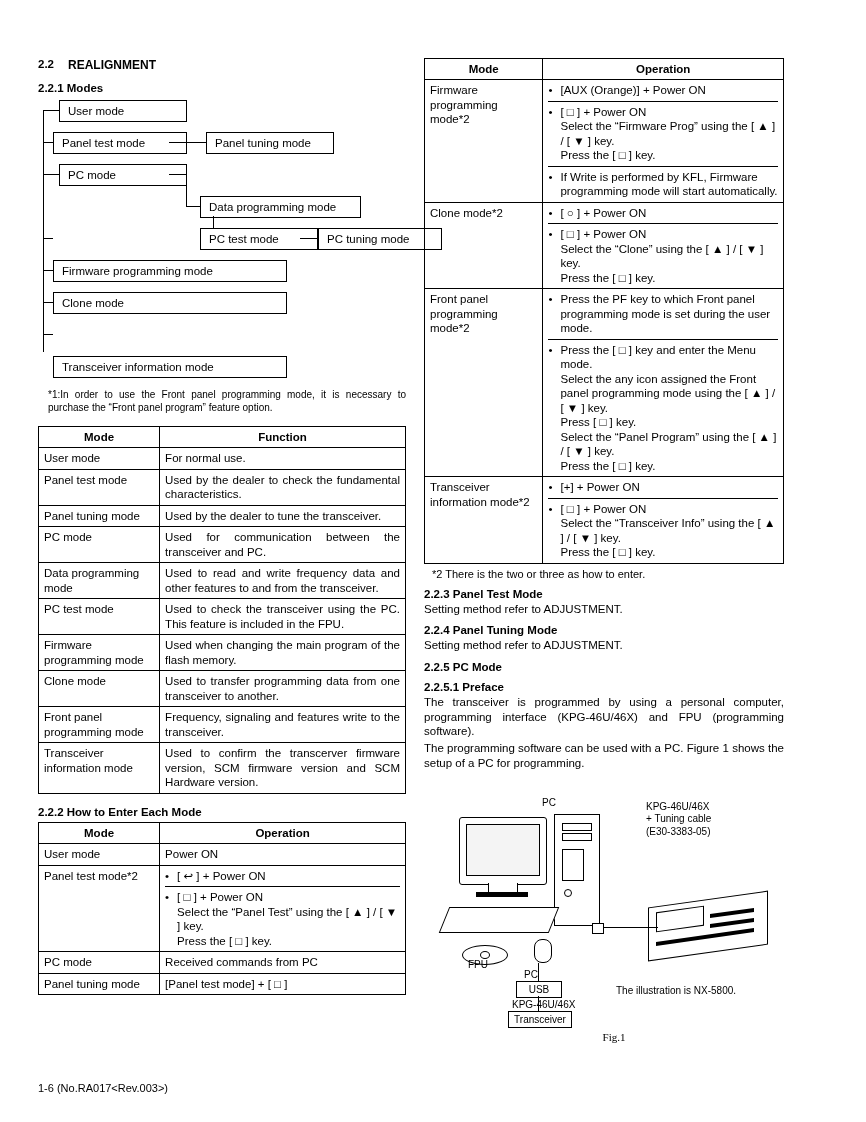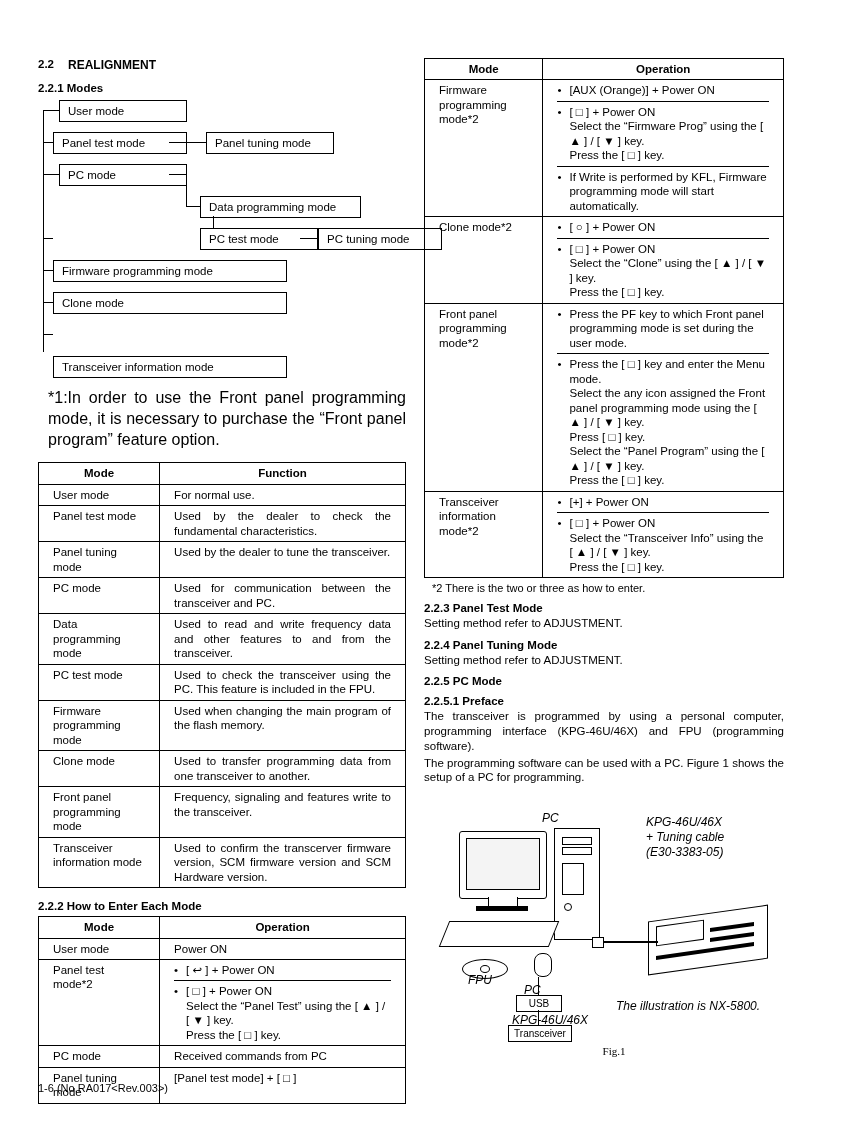--- a/index.html
+++ b/index.html
@@ -19,40 +19,40 @@
   p.body{margin:0 0 2px 0;line-height:1.28;text-align:justify;}
 
   
   .tree{position:relative;height:262px;margin:6px 0 2px 2px;}
   .node{
     position:absolute;border:1px solid #000;background:#fff;
     height:20px;line-height:20px;padding:0 8px;font-size:11.5px;white-space:nowrap;
   }
   .vline{position:absolute;width:1px;background:#000;}
   .hline{position:absolute;height:1px;background:#000;}
-  .note{font-size:16px;line-height:1.3;margin:4px 0 0 10px;text-align:justify;}
+  .note{font-size:10px;line-height:1.3;margin:4px 0 0 10px;text-align:justify;}
 
   
   table.tbl{border-collapse:collapse;width:100%;font-size:11.5px;}
   table.tbl th, table.tbl td{
-    border:1px solid #000;padding:3px 14px;vertical-align:top;line-height:1.26;
+    border:1px solid #000;padding:3px 5px;vertical-align:top;line-height:1.26;
   }
   table.tbl th{text-align:center;font-weight:bold;}
   td.just{text-align:justify;}
   .c1{width:33%;}
   .bullet{display:flex;gap:5px;}
   .bullet .b{width:7px;flex:0 0 7px;}
   .bullet .t{flex:1;}
   .sep-top{border-top:1px solid #000;margin-top:3px;padding-top:3px;}
   .small-note{font-size:11px;margin:4px 0 8px 8px;}
 
   
   .figure{position:relative;margin-top:8px;height:250px;}
   .fig-cap{text-align:center;font-size:11px;margin-top:2px;font-family:Liberation Serif, serif;}
-  .fig-lbl{position:absolute;font-size:12px;line-height:1.25;font-style:italic;}
+  .fig-lbl{position:absolute;font-size:10px;line-height:1.25;}
   .fig-box{position:absolute;border:1px solid #000;background:#fff;font-size:10px;
            text-align:center;line-height:15px;height:15px;}
 
   .footer{position:absolute;left:38px;top:1082px;font-size:11px;}
 </style>
 </head>
 <body>
 
 <div class="page">
 

